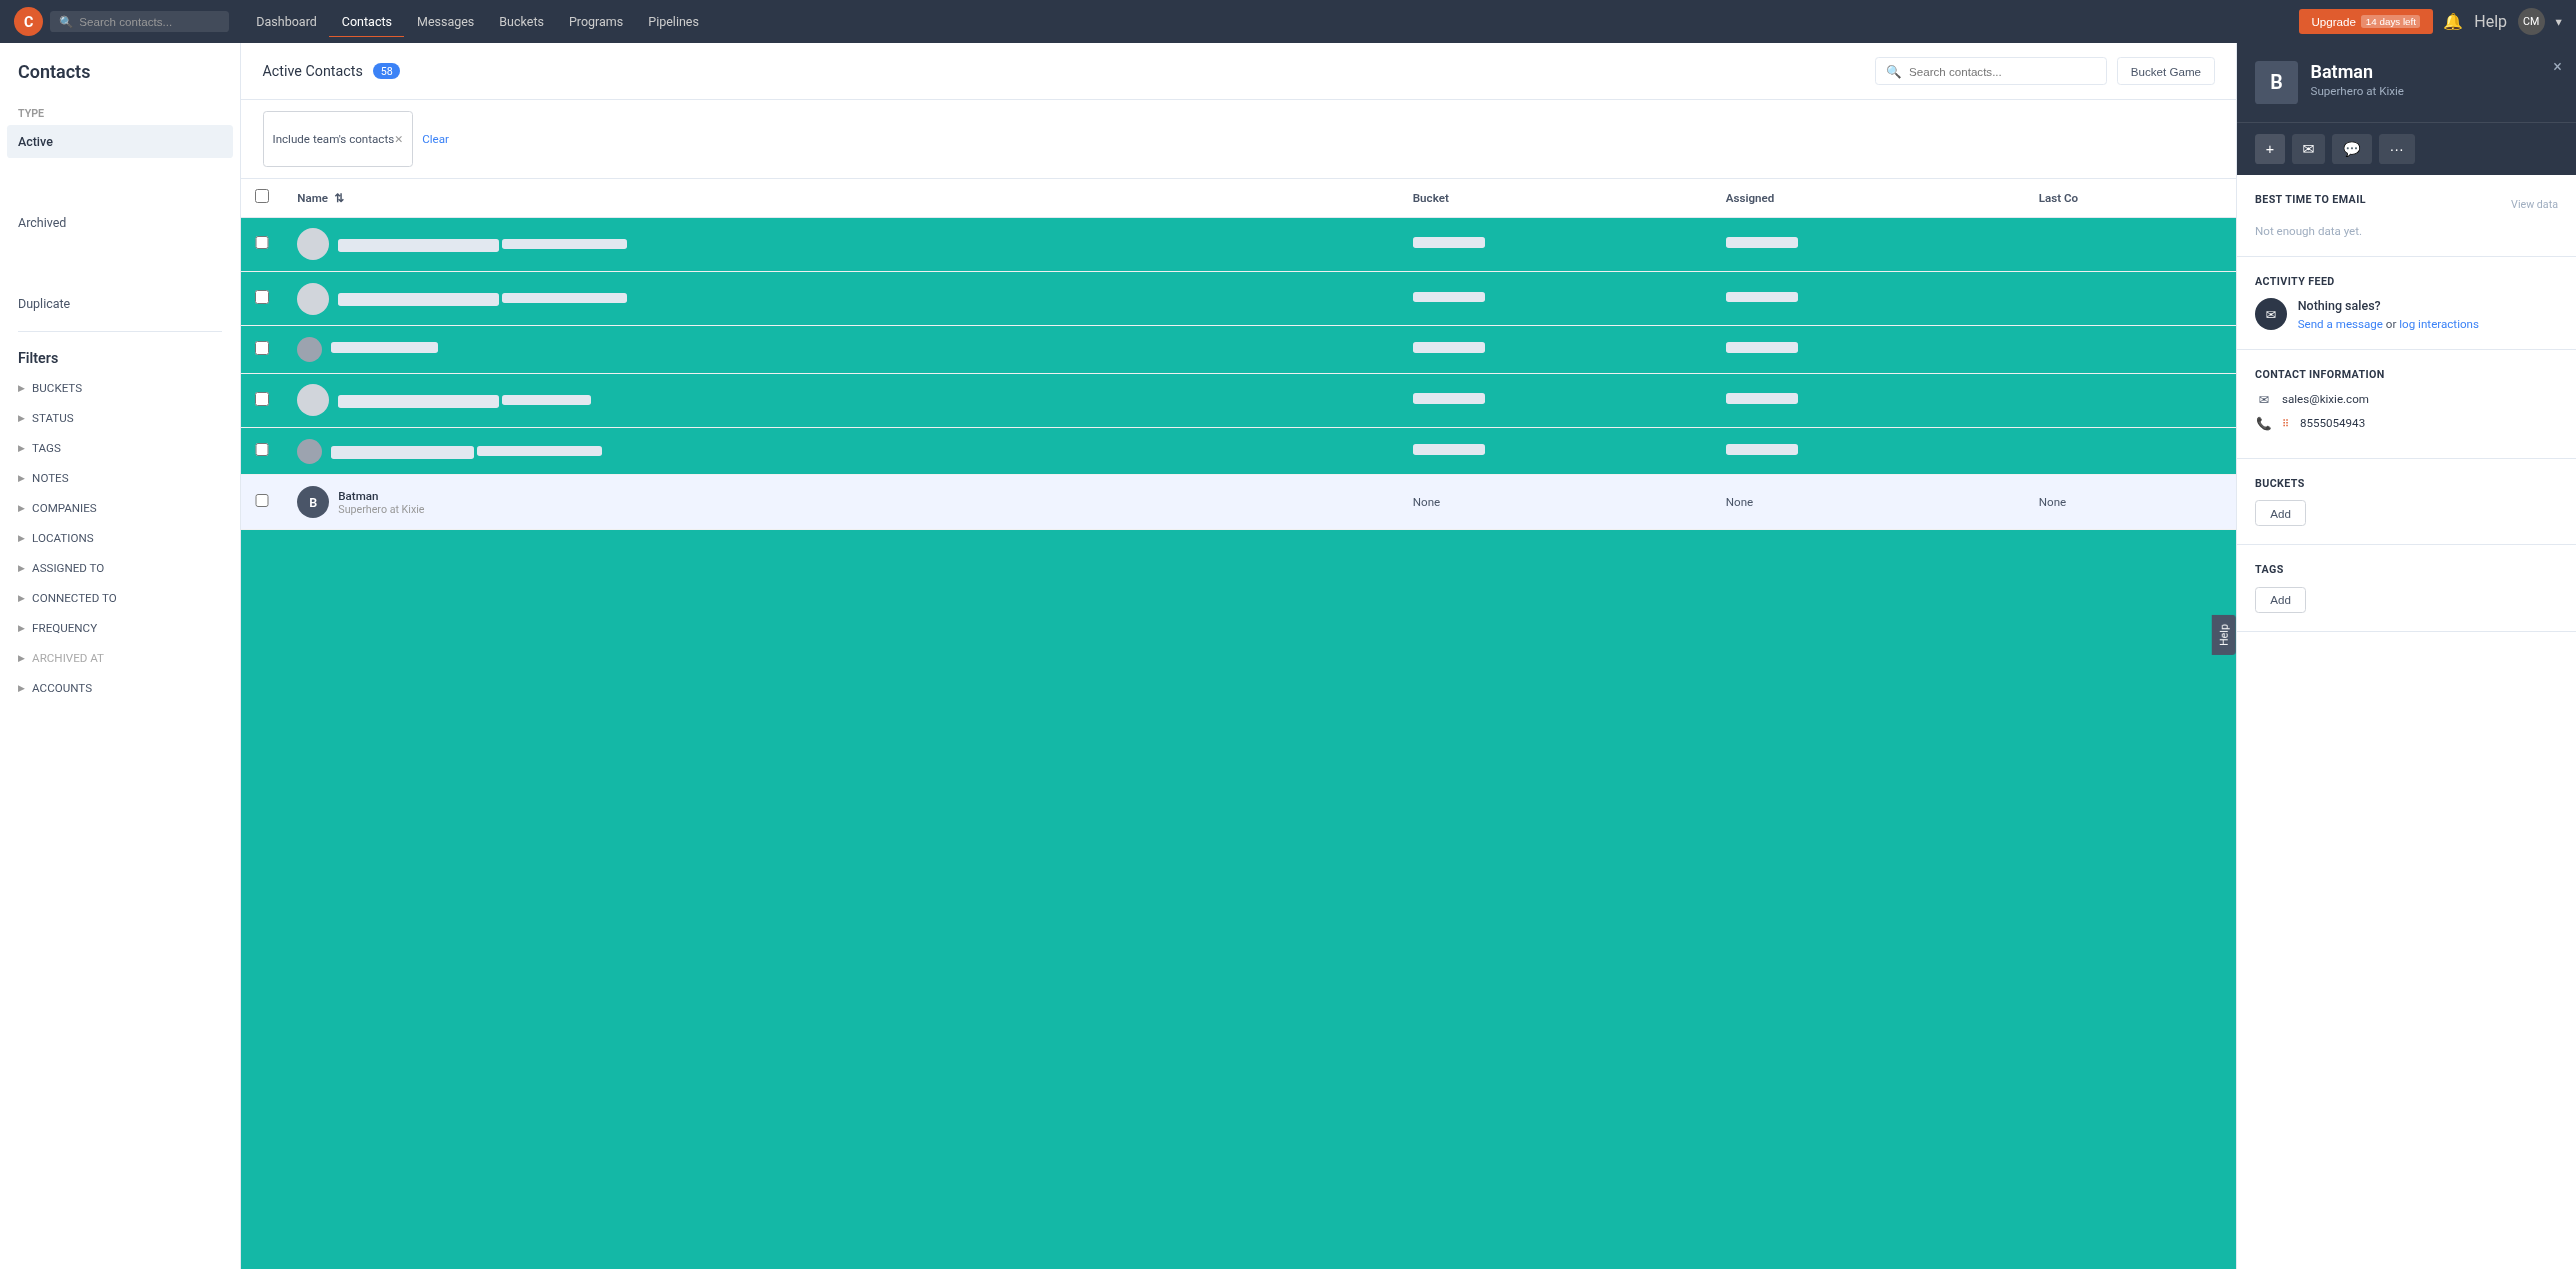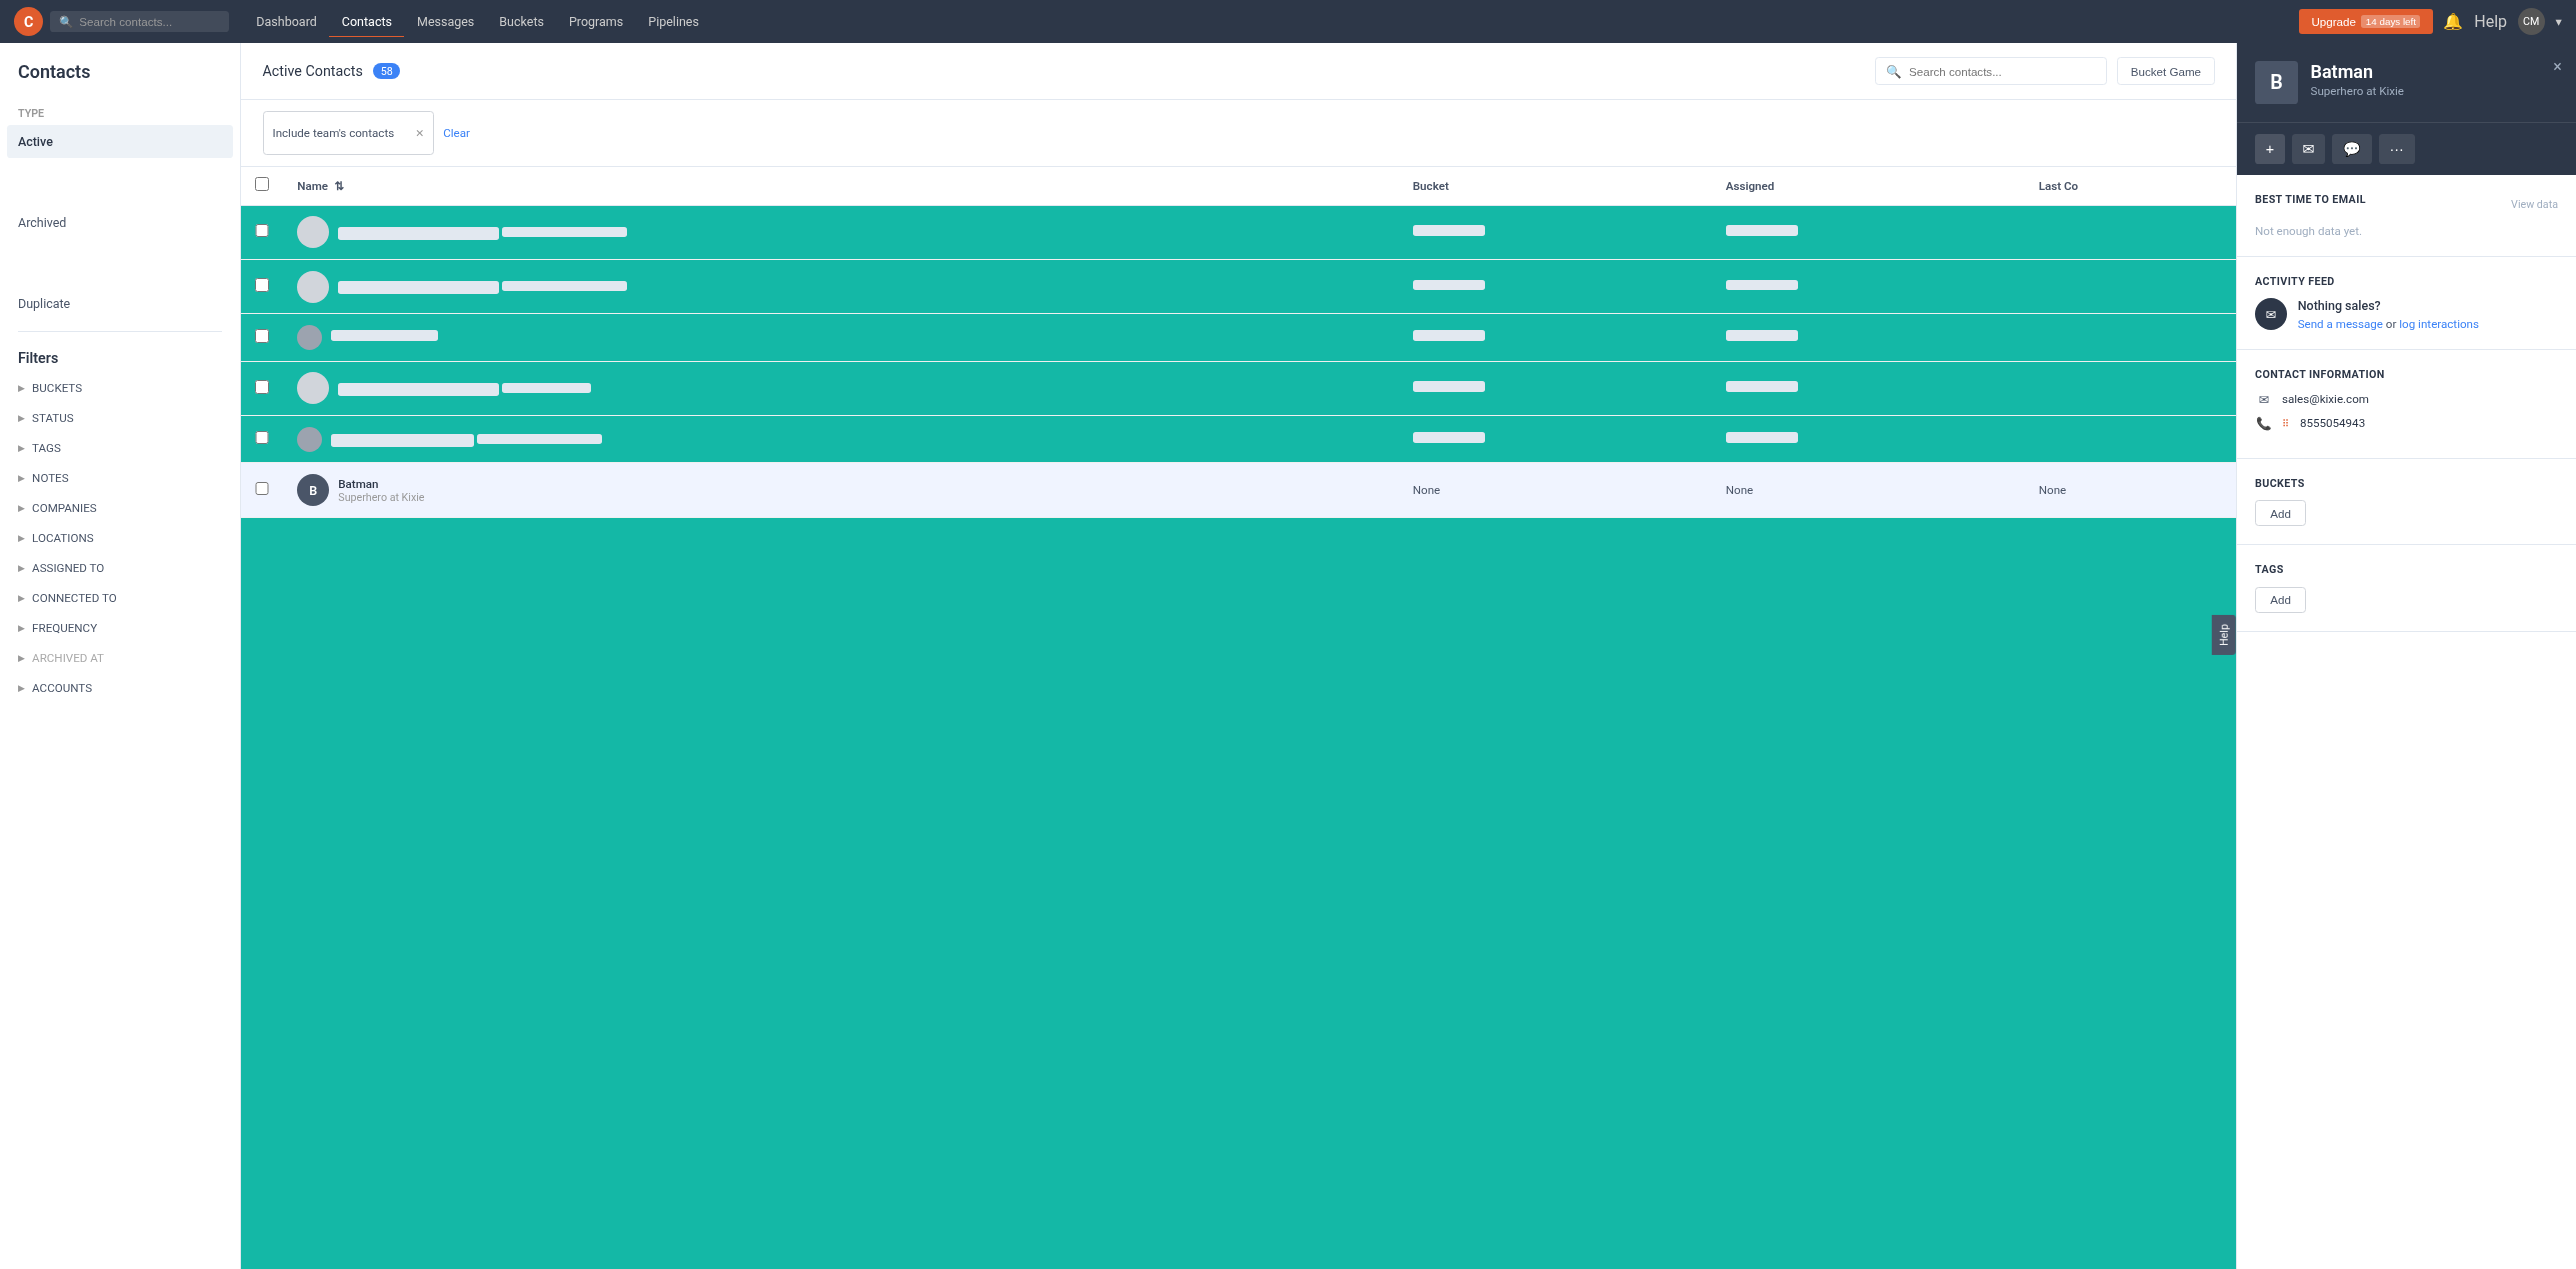--- a/index.html
+++ b/index.html
@@ -43,21 +43,21 @@
     .main-header-left { display: flex; align-items: center; gap: 10.7px; }
     .page-title { font-size: 14.3px; font-weight: 400; color: #2d3748; }
     .count-badge { background: #3b82f6; color: white; border-radius: 9px; padding: 1.8px 7.2px; font-size: 10.7px; }
     .main-header-right { display: flex; align-items: center; gap: 10.7px; }
     .search-box { display: flex; align-items: center; background: white; border: 0.9px solid #e2e8f0; border-radius: 3.6px; padding: 5.4px 10.7px; gap: 7.2px; width: 232px; }
     .search-box input { border: none; outline: none; font-size: 11.6px; color: #666; width: 100%; }
     .bucket-btn { background: white; border: 0.9px solid #e2e8f0; border-radius: 3.6px; padding: 6.3px 12.5px; font-size: 11.6px; cursor: pointer; color: #4a5568; }
 
     
     .filter-bar { display: flex; align-items: center; gap: 9px; padding: 10.7px 21.5px; background: white; border-bottom: 0.9px solid #e2e8f0; }
-    .filter-tag { display: flex; align-items: flex-end; gap: 21px; background: white; border: 0.9px solid #d1d5db; border-radius: 3.6px; padding: 14px 9px; font-size: 11.6px; color: #4a5568; }
+    .filter-tag { display: flex; align-items: flex-end; gap: 0; background: white; border: 0.9px solid #d1d5db; border-radius: 3.6px; padding: 20px 9px; font-size: 11.6px; color: #4a5568; }
     .filter-tag-x { cursor: pointer; color: #999; font-size: 10.7px; }
     .clear-link { color: #3b82f6; font-size: 11.6px; cursor: pointer; text-decoration: none; }
 
     
     .table-container { flex: 1; overflow-y: auto; background: #14b8a6; }
     table { width: 100%; border-collapse: collapse; }
     thead tr { border-bottom: 1.8px solid #e2e8f0; }
     thead th { padding: 10.7px 14.3px; text-align: left; font-size: 11.6px; font-weight: 600; color: #4a5568; background: white; position: sticky; top: 0; }
     tbody tr { border-bottom: 0.9px solid #f0f0f0; }
     tbody td { padding: 10.7px 14.3px; font-size: 11.6px; color: #4a5568; }

